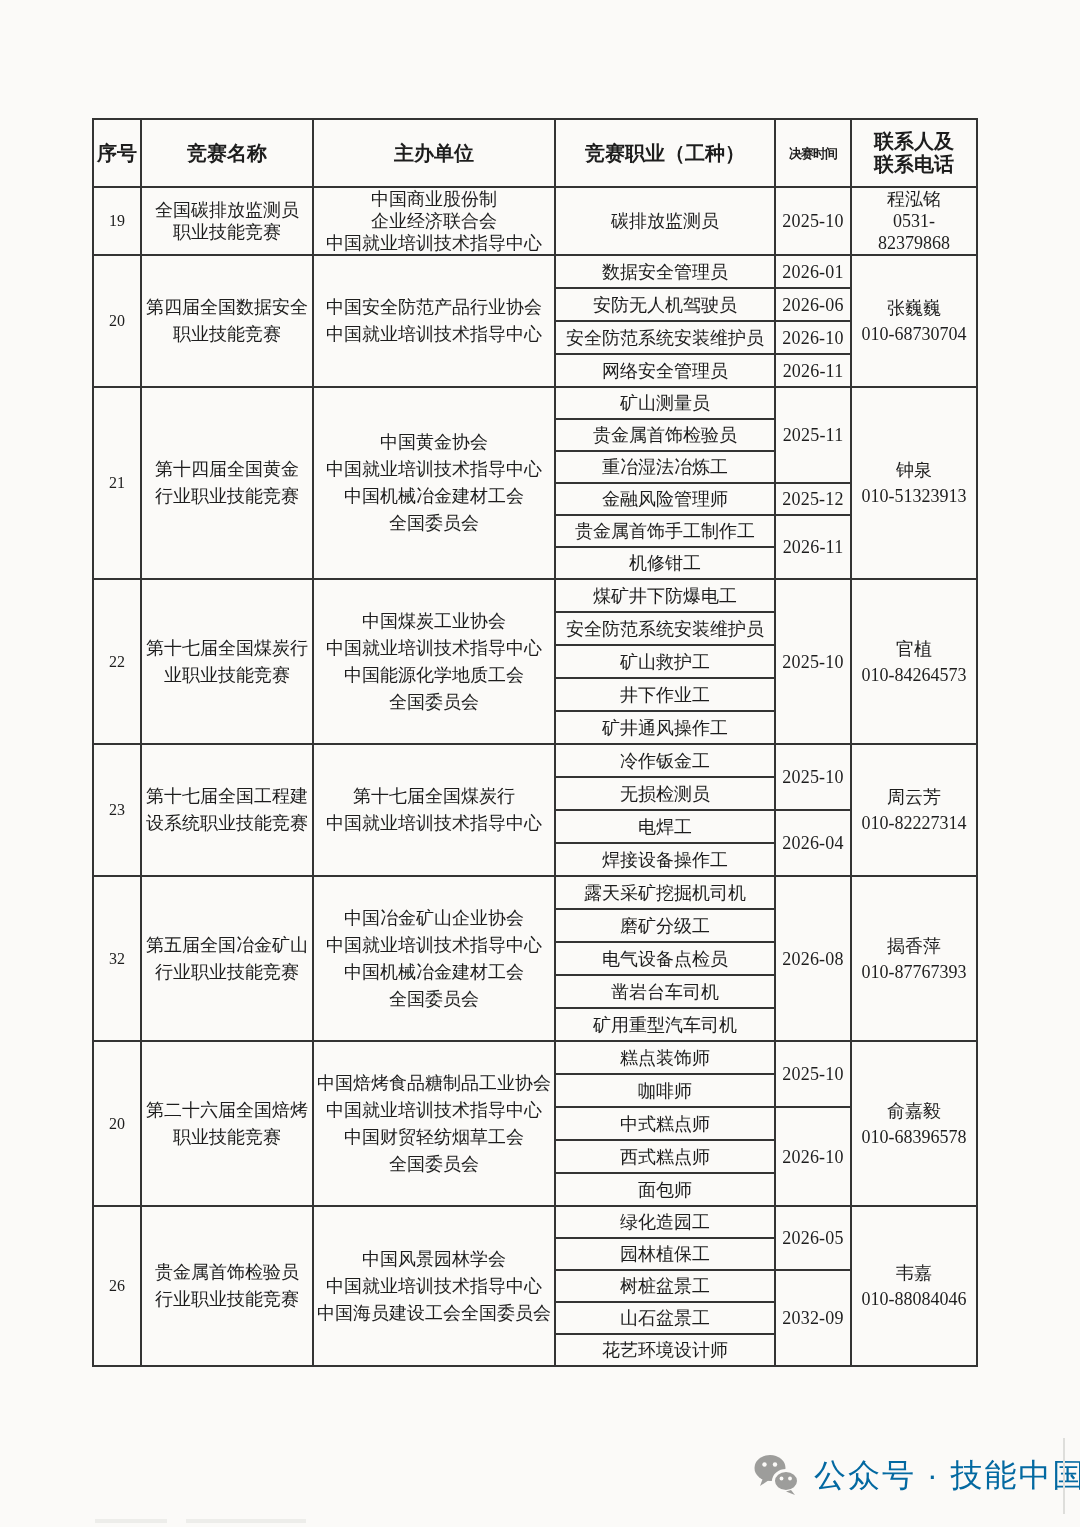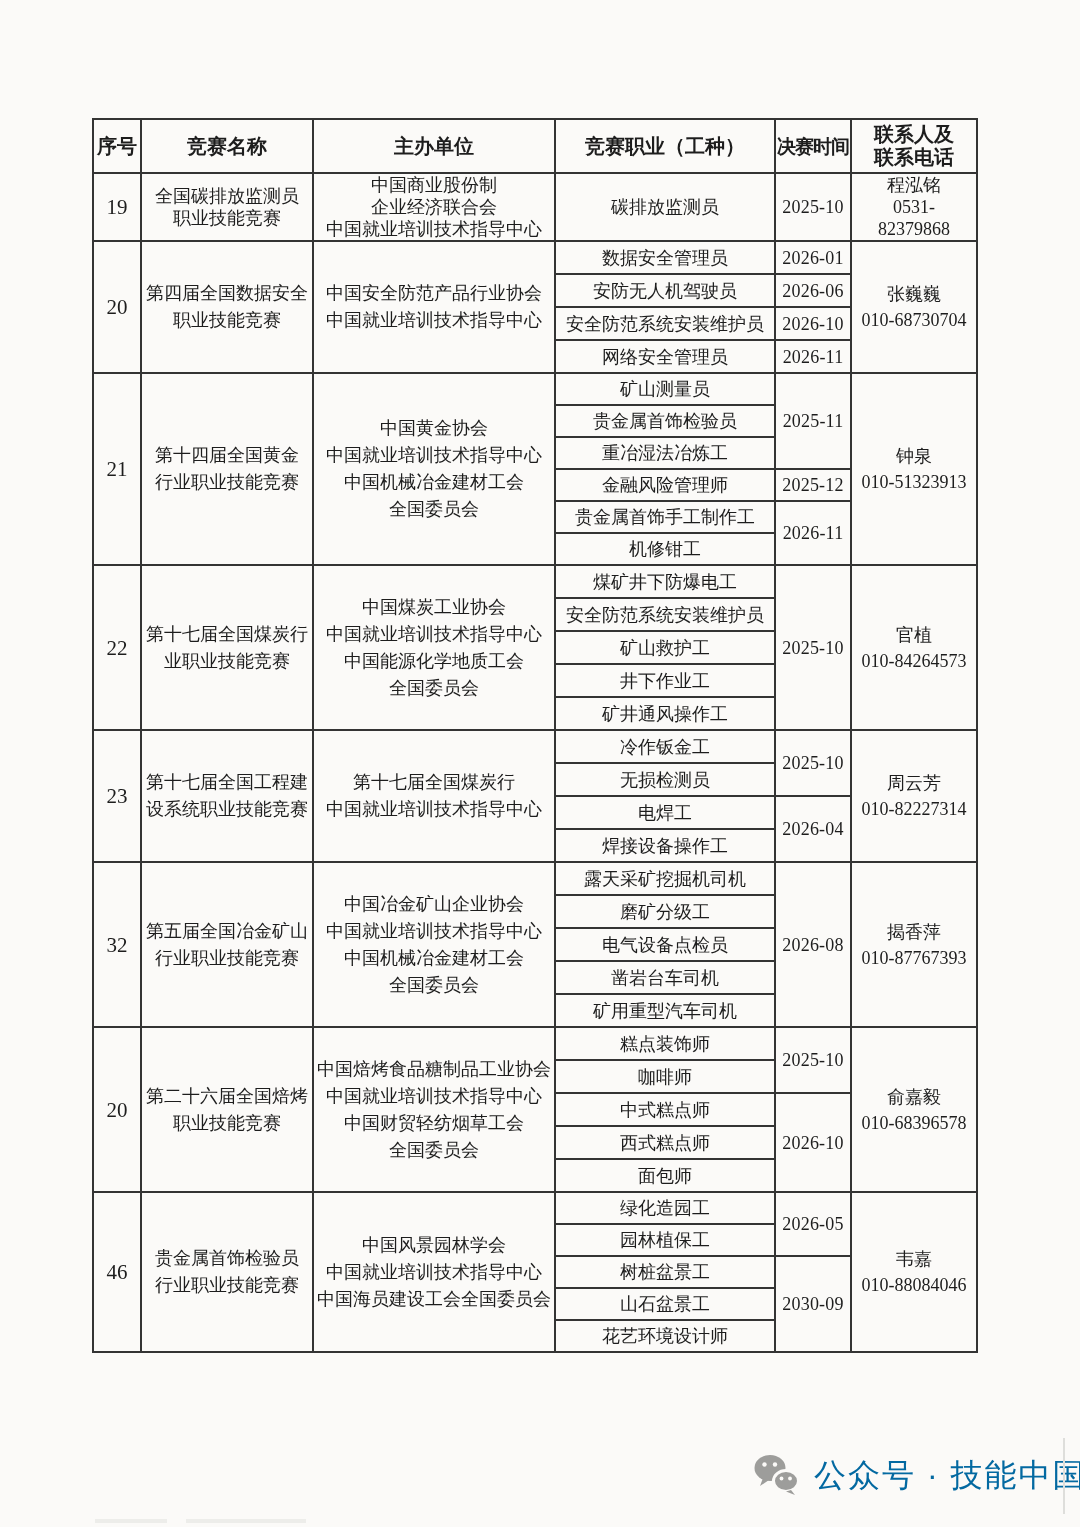--- a/index.html
+++ b/index.html
@@ -24,23 +24,23 @@
     padding:0 2px;
     overflow:hidden;
   }
   .comp thead th {
     height:52px;
     font-weight:bold;
     font-size:20px;
     line-height:23px;
     white-space:nowrap;
   }
-  .comp thead th.c-time { font-size:19px; letter-spacing:-1px; padding:0; }
+  .comp thead th.c-time { font-size:13px; letter-spacing:-1px; padding:7px; }
   .comp td { font-size:18px; line-height:26px; }
-  .comp td.c-no { font-size:21px; }
+  .comp td.c-no { font-size:16px; }
   .comp td.c-time { white-space:nowrap; letter-spacing:0.2px; }
   .comp tr.sub { height:33px; }
   .comp tr.row21, .comp tr.row26 { height:32px; }
   .comp tr.row19 { height:68px; }
   .comp tr.row19 td { line-height:22px; }
   .comp td.c-name, .comp td.c-org { line-height:27px; }
   .comp tr.row19 td.c-name, .comp tr.row19 td.c-org { line-height:22px; }
   .comp td.c-contact { line-height:26px; }
   .comp tr.row19 td.c-contact { line-height:22px;margin-top:23px; }
 
@@ -286,21 +286,21 @@
           <td class="c-occ">中式糕点师</td>
           <td class="c-time" rowspan="3">2026-10</td>
         </tr>
         <tr class="sub row25">
           <td class="c-occ">西式糕点师</td>
         </tr>
         <tr class="sub row25">
           <td class="c-occ">面包师</td>
         </tr>
         <tr class="sub row26">
-          <td class="c-no" rowspan="5">46</td>
+          <td class="c-no" rowspan="5">26</td>
           <td class="c-name" rowspan="5">
             <div>贵金属首饰检验员</div>
             <div>行业职业技能竞赛</div>
           </td>
           <td class="c-org" rowspan="5">
             <div>中国风景园林学会</div>
             <div>中国就业培训技术指导中心</div>
             <div>中国海员建设工会全国委员会</div>
           </td>
           <td class="c-occ">绿化造园工</td>
@@ -308,21 +308,21 @@
           <td class="c-contact" rowspan="5">
             <div>韦嘉</div>
             <div>010-88084046</div>
           </td>
         </tr>
         <tr class="sub row26">
           <td class="c-occ">园林植保工</td>
         </tr>
         <tr class="sub row26">
           <td class="c-occ">树桩盆景工</td>
-          <td class="c-time" rowspan="3">2030-09</td>
+          <td class="c-time" rowspan="3">2032-09</td>
         </tr>
         <tr class="sub row26">
           <td class="c-occ">山石盆景工</td>
         </tr>
         <tr class="sub row26">
           <td class="c-occ">花艺环境设计师</td>
         </tr>
       </tbody>
   </table>
 

